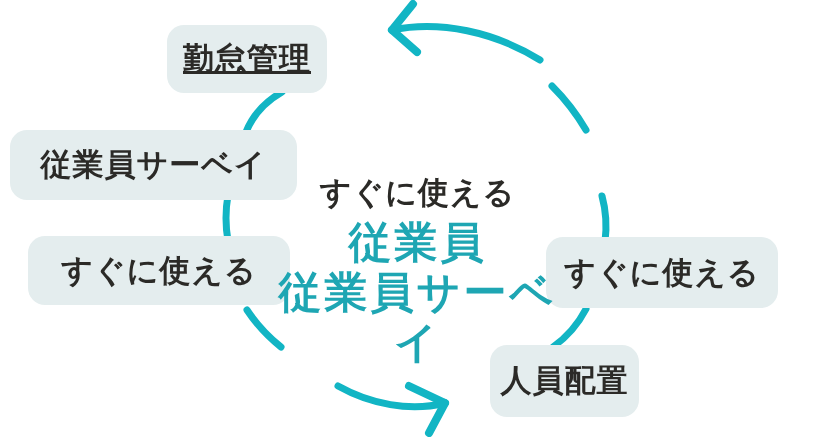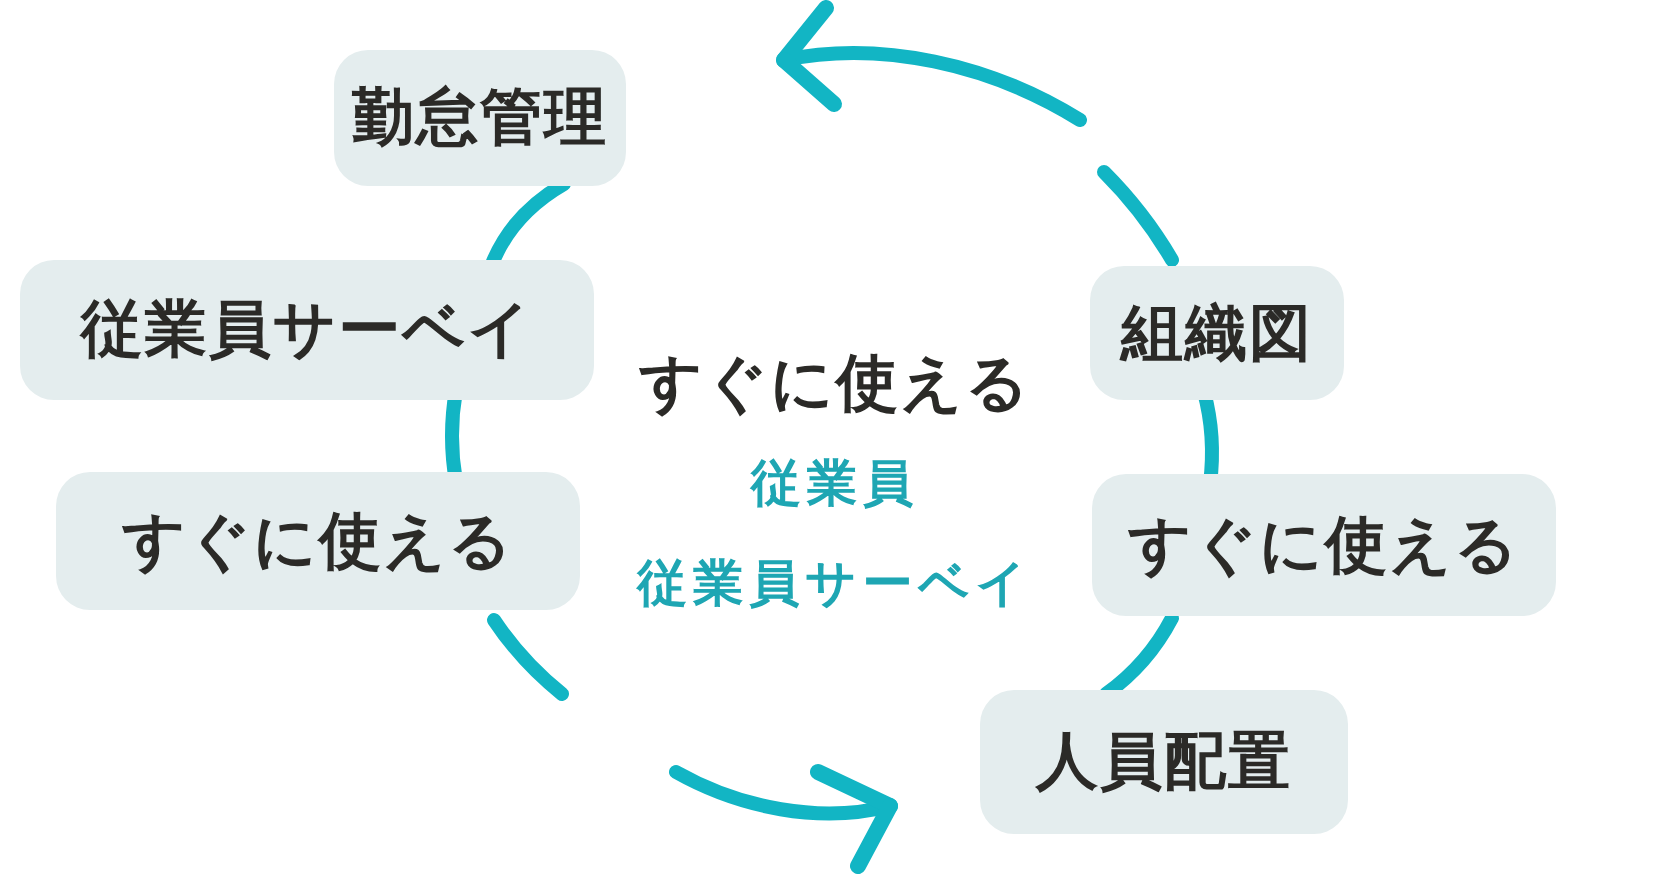--- a/index.html
+++ b/index.html
@@ -25,35 +25,35 @@
     position:absolute;
     background:var(--node-bg);
     border-radius:17px;
     display:flex;align-items:center;justify-content:center;
     color:var(--dark-text);
     font-weight:700;
     font-size:31px;
     letter-spacing:1px;
     white-space:nowrap;
   }
-  .node-attendance{left:167px;top:25px;width:146px;height:68px;}
+  .node-attendance{left:167px;top:25px;width:160px;height:68px;text-decoration:underline;}
   .node-roster{left:489px;top:22px;width:107px;height:70px;}
   .node-hr-report{left:10px;top:130px;width:287px;height:70px;}
   .node-org-chart{left:545px;top:133px;width:127px;height:67px;}
   .node-survey{left:28px;top:236px;width:262px;height:69px;}
   .node-career-ledger{left:546px;top:237px;width:232px;height:71px;}
   .node-learning{left:163px;top:345px;width:175px;height:73px;}
-  .node-staffing{left:490px;top:345px;width:184px;height:72px;}
+  .node-staffing{left:490px;top:345px;width:149px;height:72px;}
   .center-text{
     position:absolute;left:270px;top:139px;width:295px;
     text-align:center;font-weight:700;
   }
   .center-line{height:50px;line-height:50px;}
   .center-line.l1{color:var(--dark-text);font-size:31px;letter-spacing:1px;margin-top:28px;}
-  .center-line.l2,.center-line.l3{color:var(--teal-text);font-size:25px;letter-spacing:3px;text-align:center;}
+  .center-line.l2,.center-line.l3{color:var(--teal-text);font-size:43px;letter-spacing:3px;text-align:center;}
 </style>
 </head>
 <body>
 
 <div class="canvas">
 
   <svg class="ring" width="833" height="437" viewBox="0 0 833 437" aria-hidden="true">
 
     <path d="M 540 60 C 495 32 440 20 392 30"></path>
     <path class="barb" d="M 392 30 L 413 4"></path>
@@ -66,21 +66,20 @@
     <path d="M 338 386 C 370 404 410 412 445 403"></path>
     <path class="barb" d="M 445 403 L 409 386"></path>
     <path class="barb" d="M 445 403 L 429 433"></path>
 
     <path d="M 247 310 Q 261 331 281 347"></path>
     <path d="M 228 195 Q 224 218 228 241"></path>
     <path d="M 246 132 Q 256 107 282 92"></path>
   </svg>
 
   <div class="node node-attendance">勤怠管理</div>
-  <div class="node node-org-chart">組織図</div>
   <div class="node node-career-ledger">すぐに使える</div>
   <div class="node node-staffing">人員配置</div>
   <div class="node node-survey">すぐに使える</div>
   <div class="node node-hr-report">従業員サーベイ</div>
 
   <div class="center-text">
     <div class="center-line l1">すぐに使える</div>
     <div class="center-line l2">従業員</div>
     <div class="center-line l3">従業員サーベイ</div>
   </div>

